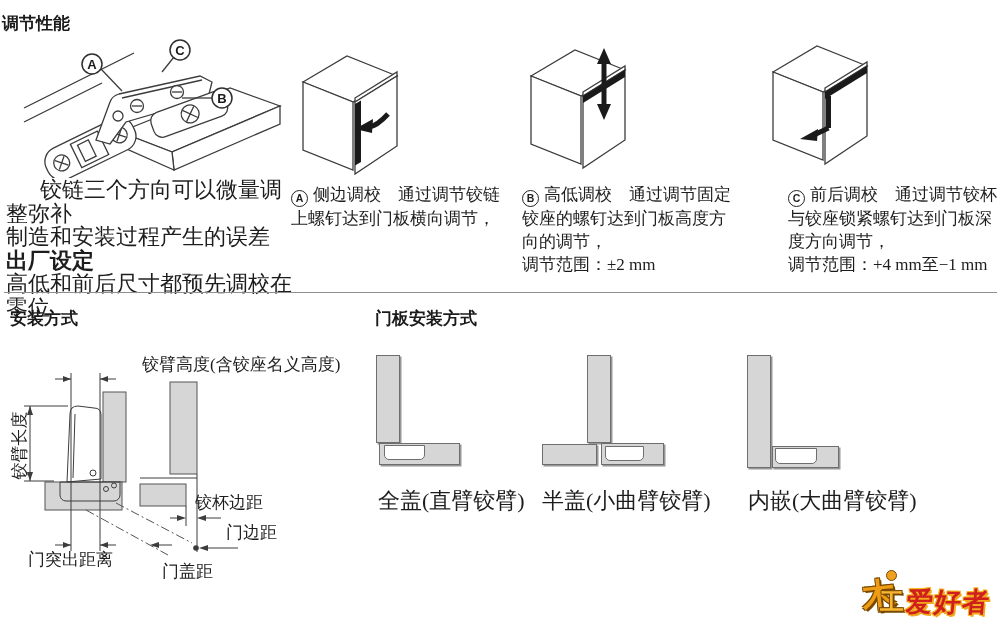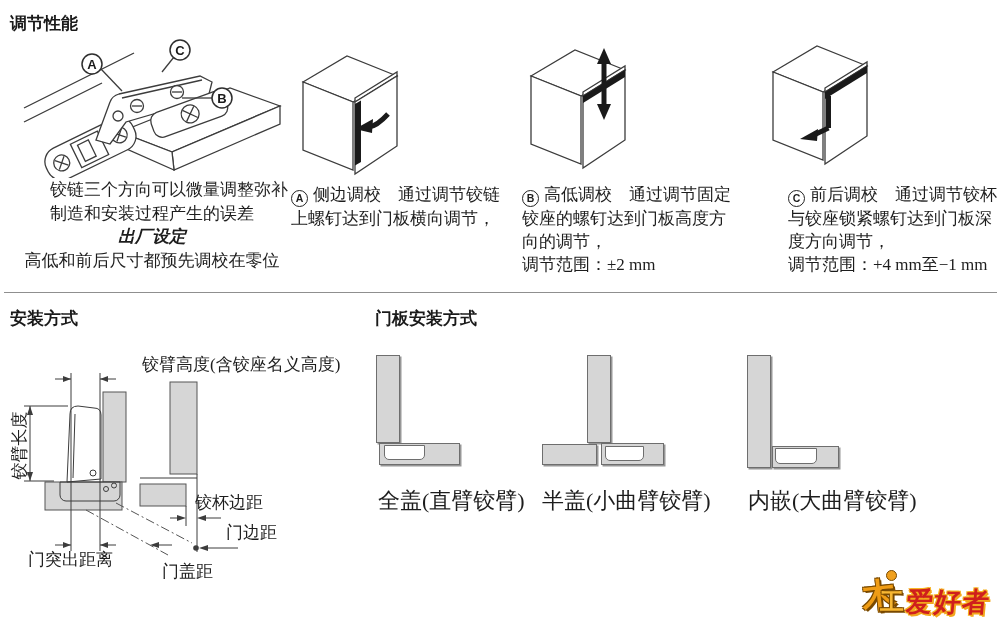--- a/index.html
+++ b/index.html
@@ -1,22 +1,22 @@
 <!DOCTYPE html>
 <html><head>
 <meta charset="utf-8">
 <style>
   html,body{margin:0;padding:0;background:#ffffff;}
   #page{position:relative;width:1001px;height:626px;background:#ffffff;overflow:hidden;
         font-family:"Liberation Serif","DejaVu Serif",serif;color:#1d1d1d;}
   .abs{position:absolute;}
   .hd{font-family:"Liberation Sans","DejaVu Sans",sans-serif;font-weight:bold;font-size:17px;color:#1a1a1a;white-space:nowrap;}
-  .txt{font-size:17px;line-height:23.5px;text-align:center;}
+  .txt{font-size:22px;line-height:23.5px;}
   .indent{text-indent:34px;}
-  .subhead{font-family:"Liberation Sans","DejaVu Sans",sans-serif;font-weight:bold;font-style:italic;}
+  .subhead{font-family:"Liberation Sans","DejaVu Sans",sans-serif;font-weight:bold;}
   .adj-line{font-size:17px;line-height:23px;white-space:pre-wrap;}
   .circ{display:inline-flex;width:15px;height:15px;border:1.2px solid #222;border-radius:50%;
         align-items:center;justify-content:center;font-family:"Liberation Sans",sans-serif;
         font-size:10.5px;font-weight:bold;margin-right:5px;vertical-align:-2px;line-height:1;}
   .dim-label{font-size:17px;white-space:nowrap;}
   .rot{transform:rotate(-90deg);text-align:center;}
   .divider{background:#8f8f8f;height:1px;}
   .panel{position:absolute;background:#d6d6d6;border:1px solid #6e6e6e;box-shadow:1.5px 1.5px 0 #979797;}
   .notch{position:absolute;background:#ffffff;border:1px solid #6e6e6e;border-radius:0 0 5px 5px;}
   .mount-label{font-size:22px;white-space:nowrap;}
@@ -35,21 +35,21 @@
     text-shadow:-1px -1px 0 #7a4a00,1px -1px 0 #7a4a00,-1px 1px 0 #7a4a00,1px 1px 0 #7a4a00,2px 2px 0 #7a4a00;}
   .logo-name{position:absolute;font-family:"Liberation Sans",sans-serif;font-weight:bold;font-size:27px;
     color:#cf1f1c;transform:skewX(-5deg);letter-spacing:1px;white-space:nowrap;
     text-shadow:2px 2px 0 #f2a71d,-1px -1px 0 #f6b31f,1px -1px 0 #f6b31f,-1px 1px 0 #f6b31f,1px 1px 0 #f2a71d;}
 </style>
 </head>
 <body>
 
 <div id="page">
 
-  <div class="abs hd" style="left:10px;top:12px;">调节性能</div>
+  <div class="abs hd" style="left:2px;top:12px;">调节性能</div>
 
   <svg class="abs" style="left:22px;top:36px;" width="260" height="142" viewBox="0 0 260 142">
 
     <path class="ln" d="M2,72 L112,17"></path>
     <path class="ln" d="M2,86 L80,47"></path>
 
     <path class="lnf" d="M98,96 L208,52 L258,70 L150,116 Z"></path>
     <path class="lnf" d="M258,70 L258,88 L152,134 L150,116 Z"></path>
     <path class="lnf" d="M98,96 L98,110 L152,134 L150,116 Z"></path>
 

